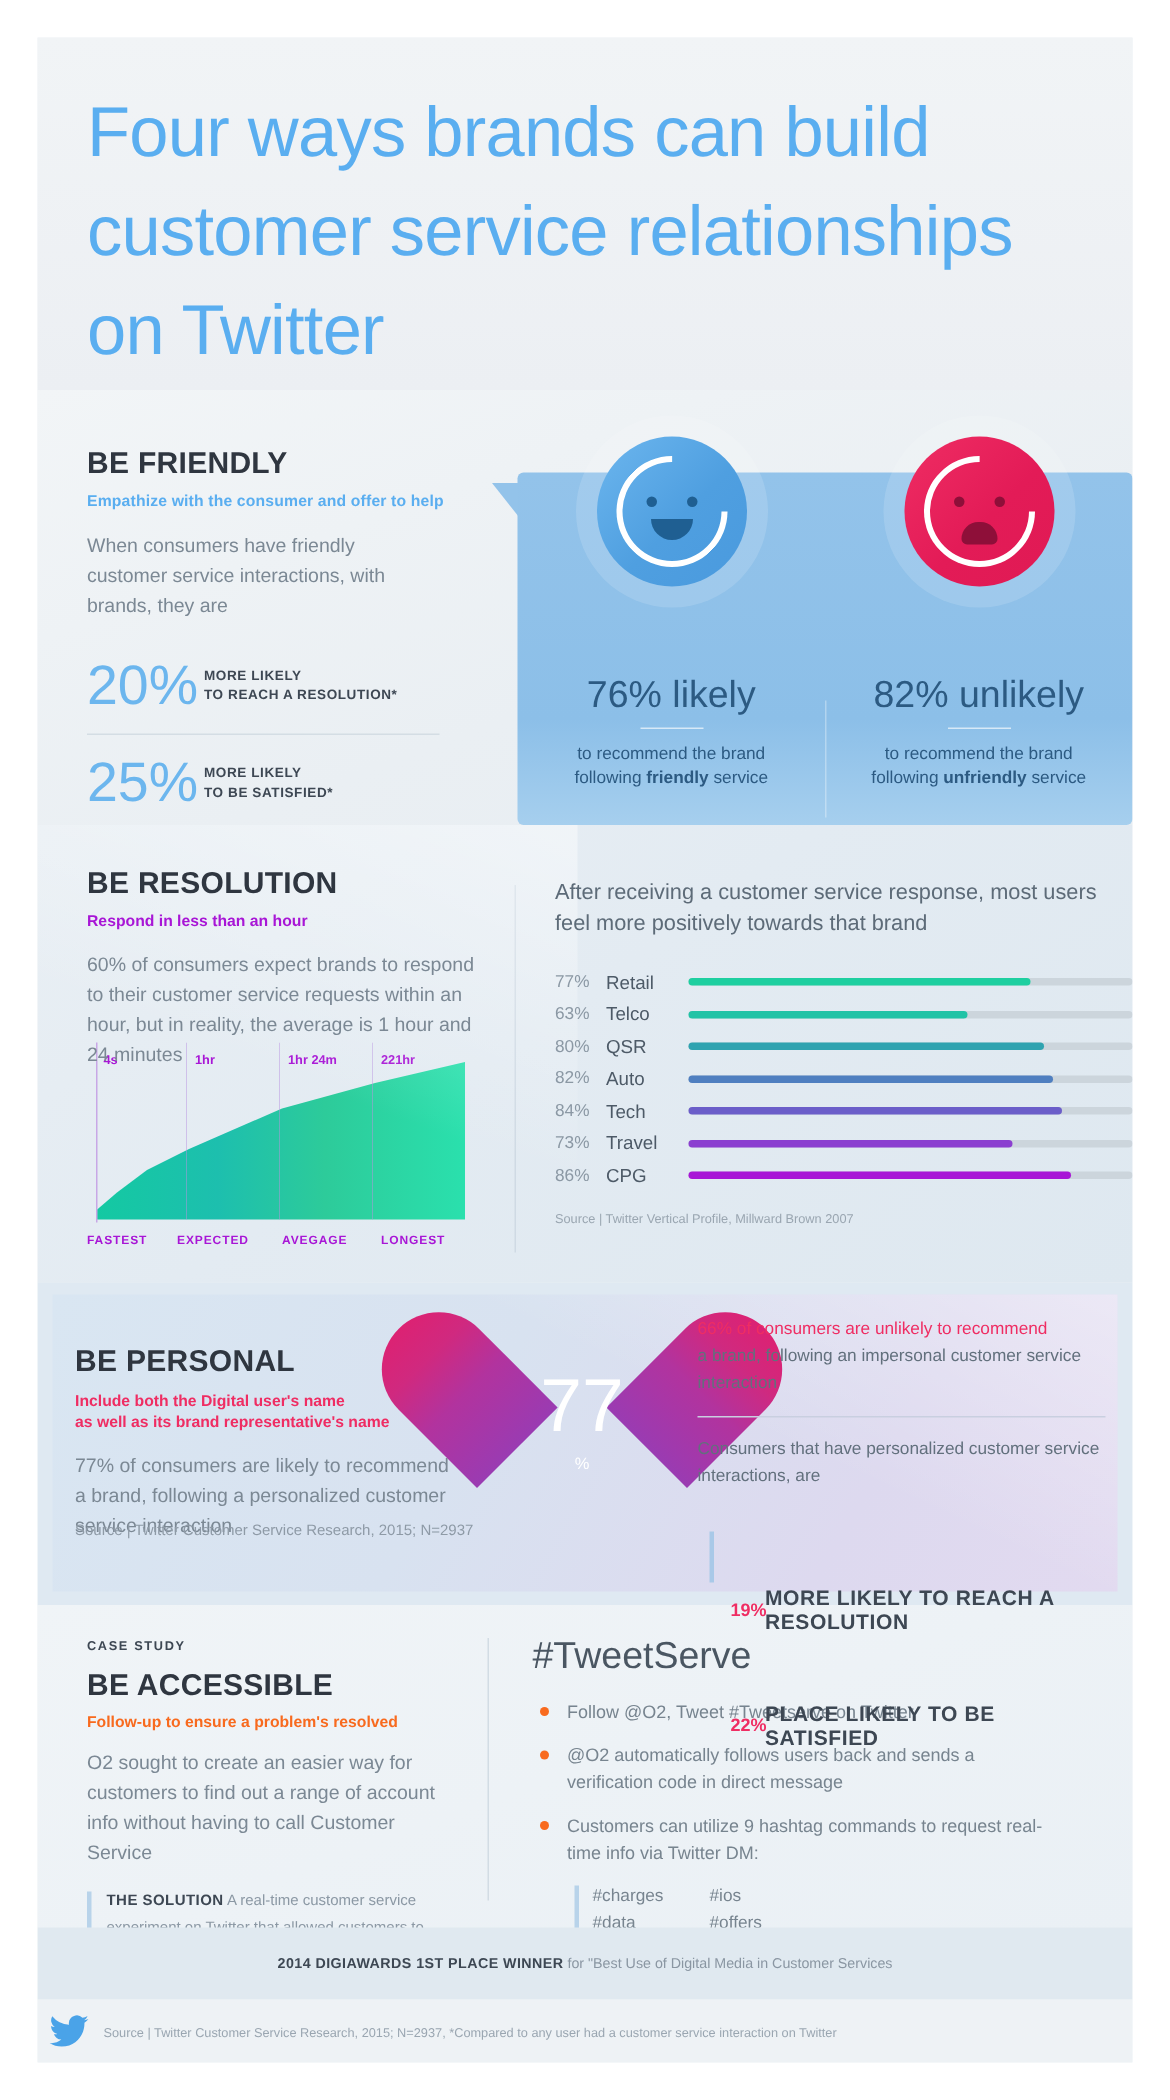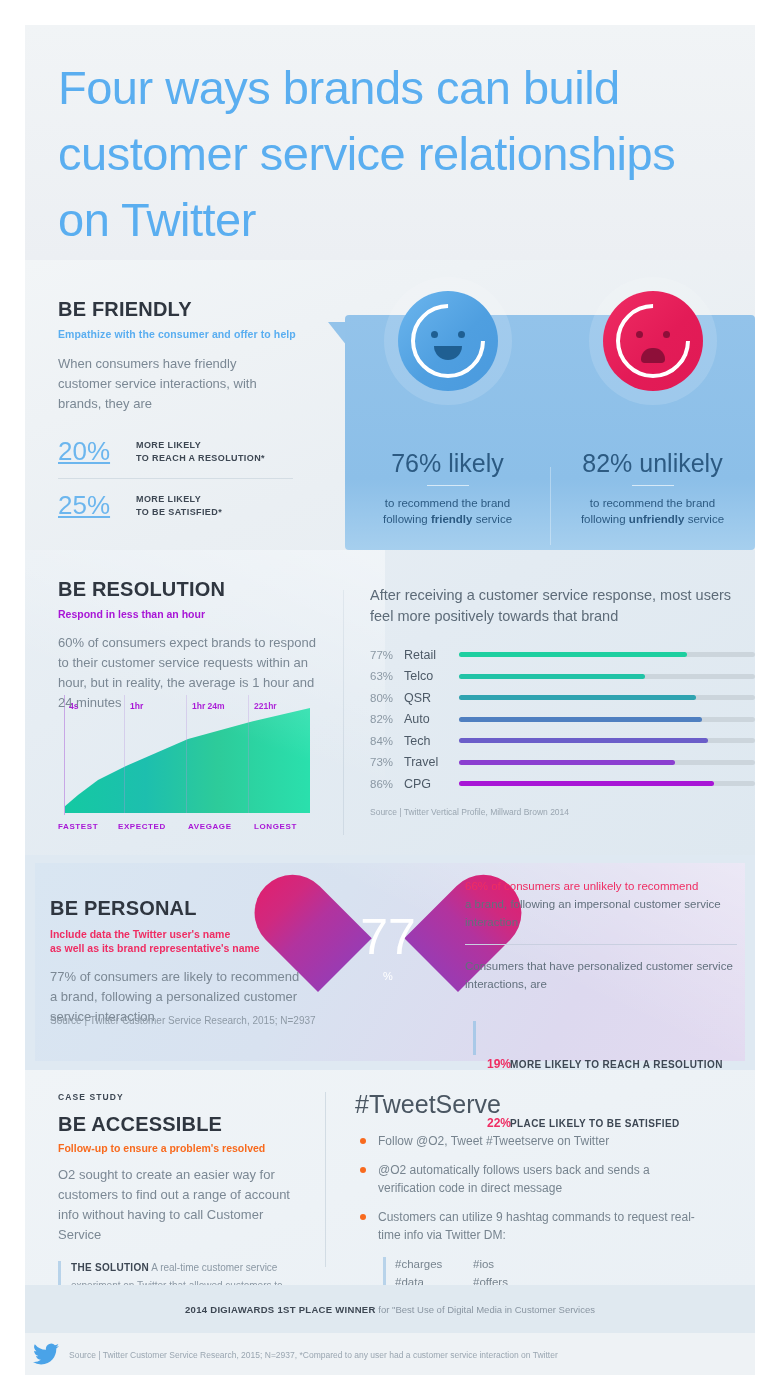--- a/index.html
+++ b/index.html
@@ -37,21 +37,21 @@
   .sec1-left { position:absolute; left:33px; top:38px; width:265px; }
   .kicker { font-size:20px; font-weight:700; color:#2f3640; letter-spacing:0.2px; }
   .sub-blue { font-size:10.5px; font-weight:700; color:#5aaef0; margin-top:7px; letter-spacing:0.1px;}
   .sub-purple { font-size:10.5px; font-weight:700; color:#a816d6; margin-top:7px; }
   .sub-pink { font-size:10.5px; font-weight:700; color:#ef2d63; margin-top:7px; line-height:14px;}
   .sub-orange { font-size:10.5px; font-weight:700; color:#f86a1e; margin-top:6px; }
   .body-txt {
     font-size:13px; color:#7b8894; line-height:20px; font-weight:400;
   }
   .stat-row { display:flex; align-items:center; }
-  .stat-big { font-size:26px; font-weight:300; color:#6cb6ee; width:78px;text-decoration:underline; }
+  .stat-big { font-size:37px; font-weight:300; color:#6cb6ee; width:78px; }
   .stat-lbl { font-size:9px; font-weight:700; color:#3d4753; line-height:13px; letter-spacing:0.4px;}
   .hr-line { height:1px; background:#d4dde4; margin:11px 0 11px 0; width:235px;}
 
   
   .bluepanel {
     position:absolute; left:320px; top:55px; width:410px; height:235px;
     background: linear-gradient(180deg,#93c3ea 0%,#8cbfe8 70%,#a6cfee 100%);
     border-radius:4px;
   }
   .bluepanel .divider {
@@ -160,21 +160,21 @@
   }
   .heart-pct {
     position:absolute; left:0; top:90px; width:140px; text-align:center;
     font-size:11px; color:#ffffff; z-index:5;
   }
   .pink-lead { font-size:11.5px; color:#ef2d63; line-height:18px;}
   .grey-lead { font-size:11.5px; color:#62707d; line-height:18px;}
   .sep3 { height:1px; background:#c9cfe0; margin:13px 0 12px; }
   .pstat { display:flex; align-items:center; margin-bottom:7px; }
   .pstat .n { font-size:12px; font-weight:700; color:#ef2d63; width:45px; padding-left:22px;margin-top:38px;}
-  .pstat .t { font-size:10px; font-weight:700; color:#3d4753; letter-spacing:0.4px;margin-top:38px;}
+  .pstat .t { font-size:14px; font-weight:700; color:#3d4753; letter-spacing:0.4px;margin-top:38px;}
   .pbar { position:absolute; left:8px; width:3px; background:#a9c9e8; }
   .src3 { position:absolute; left:25px; top:160px; font-size:10px; color:#8e9aa6; z-index:3;}
 
   
   .sec4 {
     position:absolute; left:0; top:1045px; width:730px; height:215px;
     background: linear-gradient(160deg,#f0f4f7 0%,#eaf0f5 100%);
   }
   .sec4-left { position:absolute; left:33px; top:22px; width:250px; }
   .vsep4 { position:absolute; left:300px; top:22px; width:1px; height:175px; background:#d2dce4; }
@@ -368,31 +368,31 @@
             </div>
         </div>
         <div class="barrow">
           <div class="bpct">86%</div>
           <div class="blab">CPG</div>
           <div class="btrack">
               <div class="bfill" style="width:86%;background:#a816d6;"></div>
             </div>
         </div>
       </div>
-      <div class="src">Source | Twitter Vertical Profile, Millward Brown 2014</div>
+      <div class="src">Source | Twitter Vertical Profile, Millward Brown 2007</div>
     </div>
   </div>
 
   <div class="sec3">
     <div class="sec3box"></div>
 
     <div class="sec3-left">
       <div class="kicker">BE PERSONAL</div>
       <div class="sub-pink">
-        <div>Include data the Twitter user's name</div>
+        <div>Include both the Digital user's name</div>
         <div>as well as its brand representative's name</div>
       </div>
       <div class="body-txt" style="margin-top:12px;width:258px;">77% of consumers are likely to recommend a brand, following a personalized customer service interaction</div>
     </div>
 
     <div class="heart-wrap">
       <div class="heart">
         <div class="lobe l"></div>
         <div class="lobe r"></div>
         <div class="heart-num">77</div>

